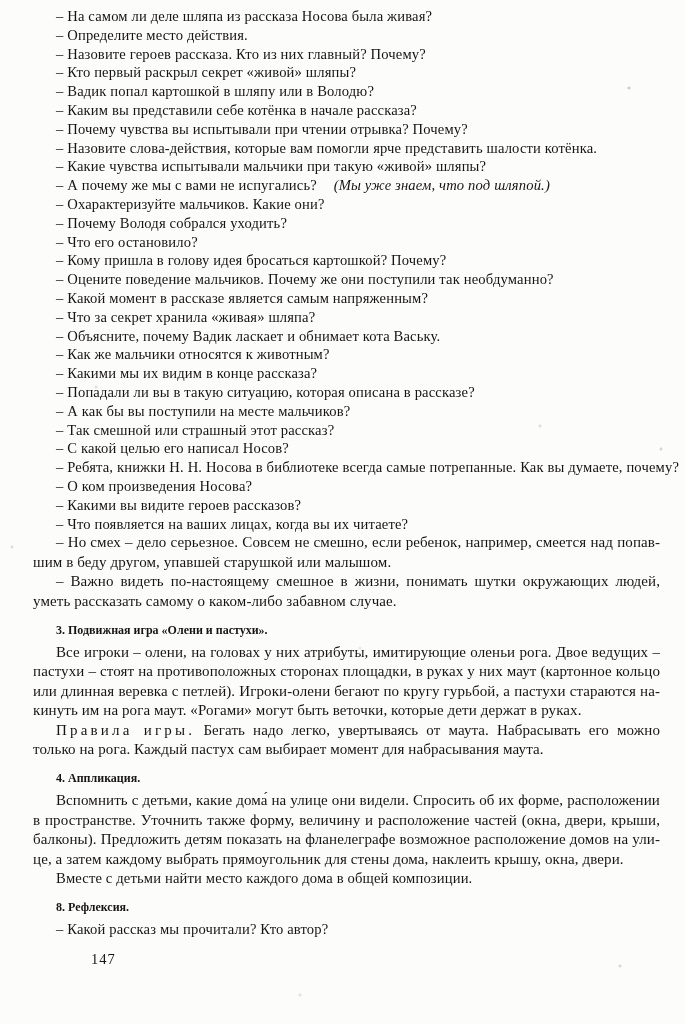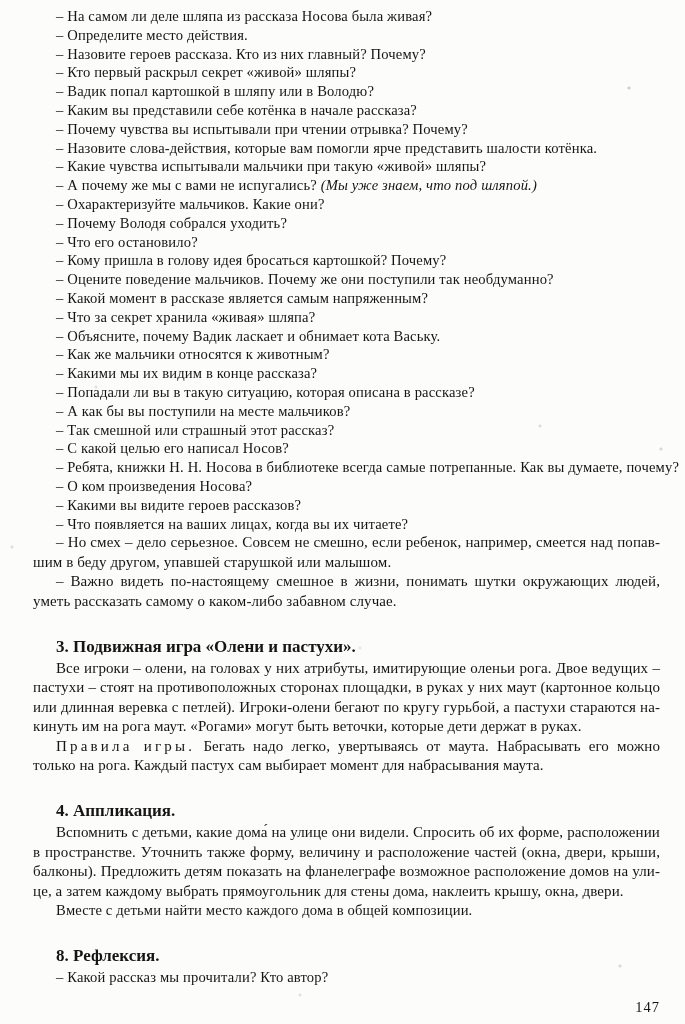--- a/index.html
+++ b/index.html
@@ -23,29 +23,29 @@
   .page{padding:7px 25px 17px 33px;}
   .q{
     margin:0;font-size:14.6px;line-height:18.8px;
     text-indent:23px;white-space:nowrap;letter-spacing:.15px;
   }
   .para{
     margin:0;font-size:15px;line-height:19.4px;
     text-align:justify;text-indent:23px;letter-spacing:.1px;
   }
   .heading{
-    margin:26px 0 3px 0;font-weight:bold;font-size:17px;
+    margin:10px 0 3px 0;font-weight:bold;font-size:12px;
     line-height:19px;text-indent:23px;
   }
   .spaced{letter-spacing:3.2px;}
   .pagenum{
-    margin:12px 0 0 0;text-align:right;font-size:14.5px;
+    margin:12px 0 0 0;text-align:left;font-size:14.5px;
     padding-left:58px;letter-spacing:1px;
   }
-  i{font-style:italic;}
+  i{font-style:italic;margin-left:13px;}
 </style>
 </head>
 <body>
 
 <div class="page">
 
   <div id="question-list">
       <p class="q">– На самом ли деле шляпа из рассказа Носова была живая?</p>
       <p class="q">– Определите место действия.</p>
       <p class="q">– Назовите героев рассказа. Кто из них главный? Почему?</p>

